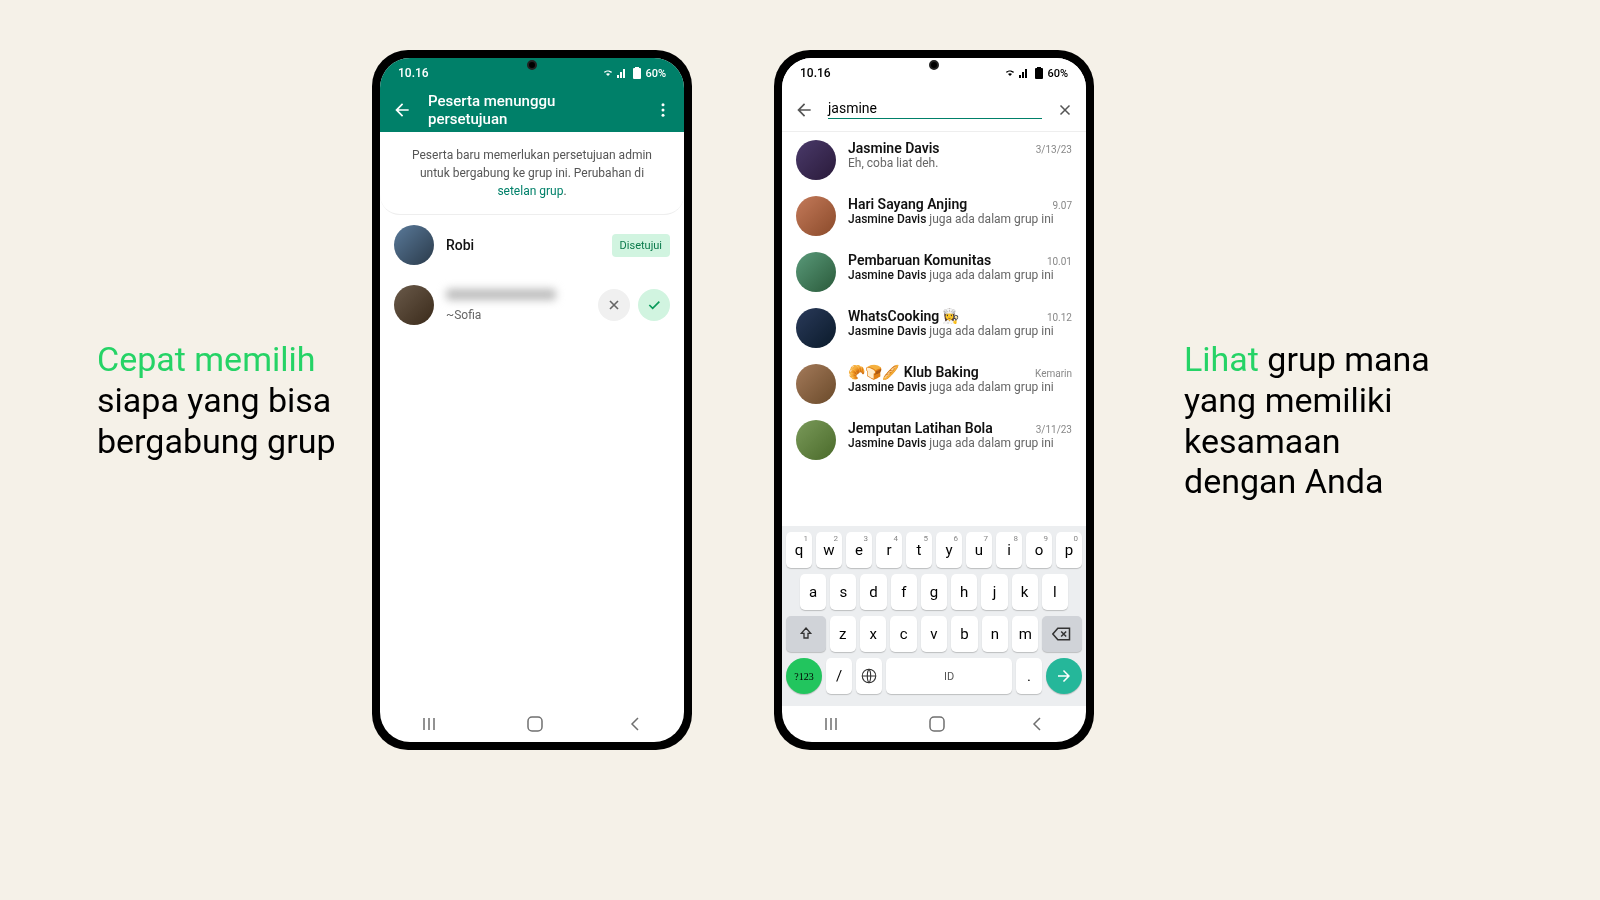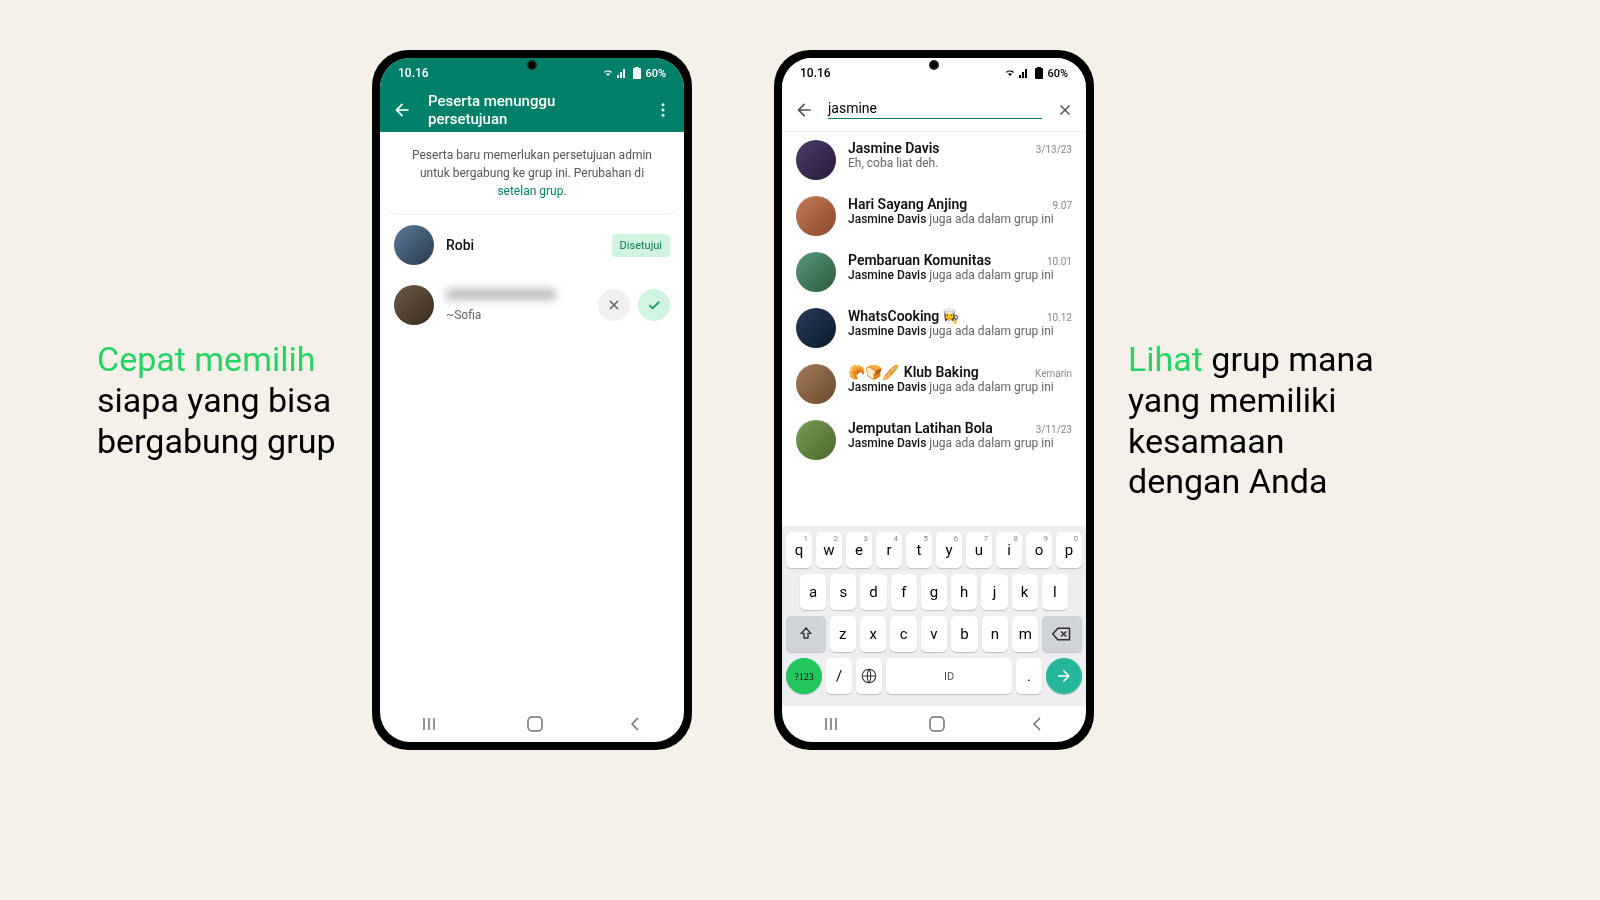--- a/index.html
+++ b/index.html
@@ -1,19 +1,19 @@
 <!DOCTYPE html>
 <html><head>
 <meta charset="utf-8">
 <style>
 * { box-sizing: border-box; margin: 0; padding: 0; font-family: -apple-system, BlinkMacSystemFont, 'Segoe UI', Roboto, sans-serif; }
 body { background: #f5f1e8; width: 1600px; height: 900px; position: relative; overflow: hidden; }
 .caption { position: absolute; font-size: 34px; line-height: 1.2; }
 .caption-left { left: 97px; top: 339px; width: 260px; }
-.caption-right { left: 1128px; top: 339px; width: 260px; }
+.caption-right { left: 1184px; top: 339px; width: 260px; }
 .green-text { color: #25D366; }
 .phone { position: absolute; width: 320px; height: 700px; background: #000; border-radius: 36px; padding: 8px; }
 .phone-left { left: 372px; top: 50px; }
 .phone-right { left: 774px; top: 50px; }
 .screen { width: 100%; height: 100%; background: #fff; border-radius: 30px; overflow: hidden; position: relative; display: flex; flex-direction: column; }
 .camera { position: absolute; top: 10px; left: 50%; transform: translateX(-50%); width: 10px; height: 10px; background: #000; border-radius: 50%; z-index: 10; border: 2px solid #222; }
 .status-bar { height: 30px; display: flex; justify-content: space-between; align-items: center; padding: 0 18px; font-size: 12px; font-weight: 500; }
 .status-white { background: #008069; color: #fff; }
 .status-dark { background: #fff; color: #000; }
 .status-icons { display: flex; gap: 3px; align-items: center; font-size: 11px; }

